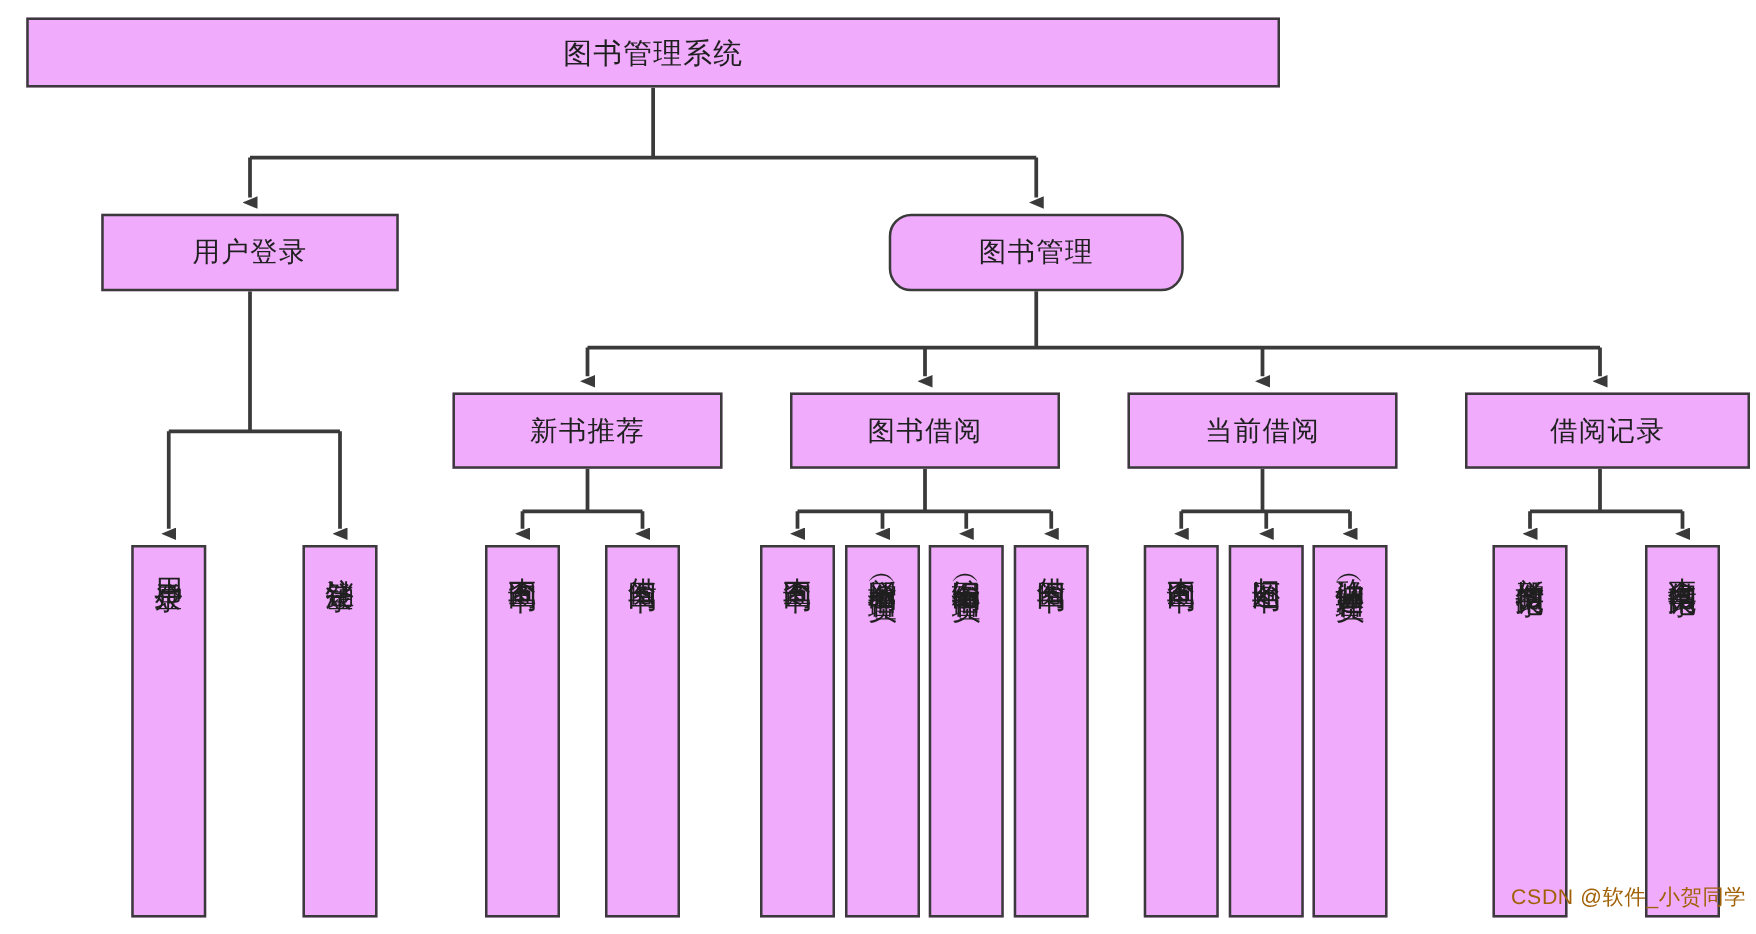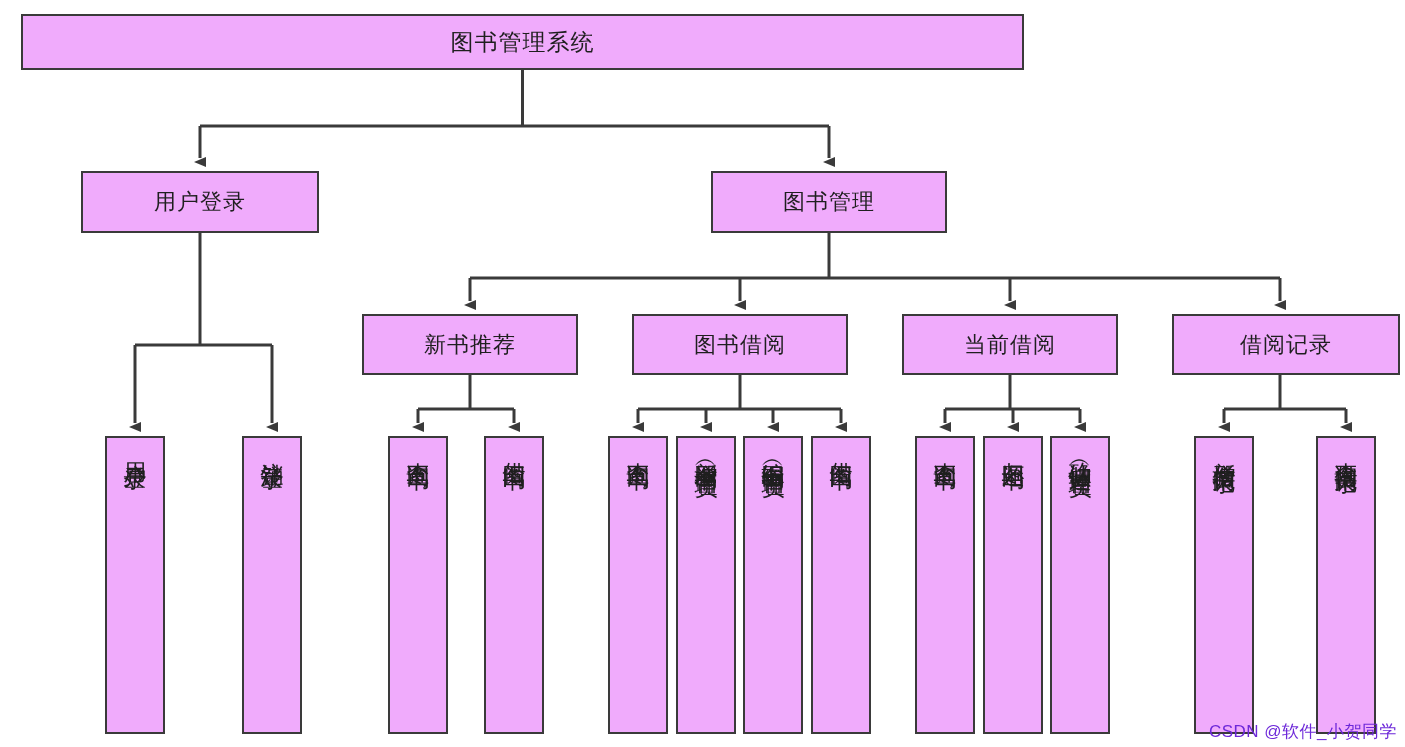--- a/index.html
+++ b/index.html
@@ -49,23 +49,23 @@
     writing-mode:vertical-rl;
     text-orientation:upright;
     font-size:23px;
     line-height:1.08;
     letter-spacing:2px;
     white-space:nowrap;
   }
   .watermark{
     position:absolute;
     right:8px;
-    bottom:4px;
+    bottom:18px;
     font-size:17px;
-    color:#6d28d9;
+    color:#a16207;
     letter-spacing:0.5px;
     z-index:3;
     white-space:nowrap;
   }
 </style>
 </head>
 <body>
 
 <div id="canvas">
 
@@ -113,21 +113,21 @@
   </svg>
 
   <div class="node root" style="left:21px;top:14px;width:1003px;height:56px;">
     <span class="label">图书管理系统</span>
   </div>
 
   <div class="node" style="left:81px;top:171px;width:238px;height:62px;">
     <span class="label">用户登录</span>
   </div>
 
-  <div class="node" style="left:711px;top:171px;width:236px;height:62px;">
+  <div class="node" style="left:711px;top:171px;width:236px;height:62px;border-radius:18px;">
     <span class="label">图书管理</span>
   </div>
 
   <div class="node" style="left:632px;top:314px;width:216px;height:61px;">
     <span class="label">图书借阅</span>
   </div>
 
   <div class="node" style="left:362px;top:314px;width:216px;height:61px;">
     <span class="label">新书推荐</span>
   </div>

